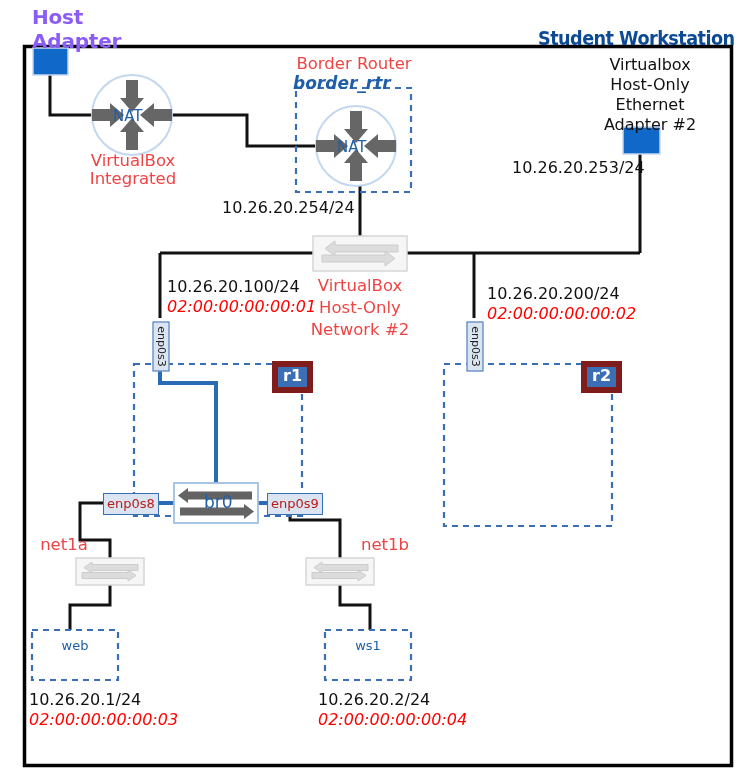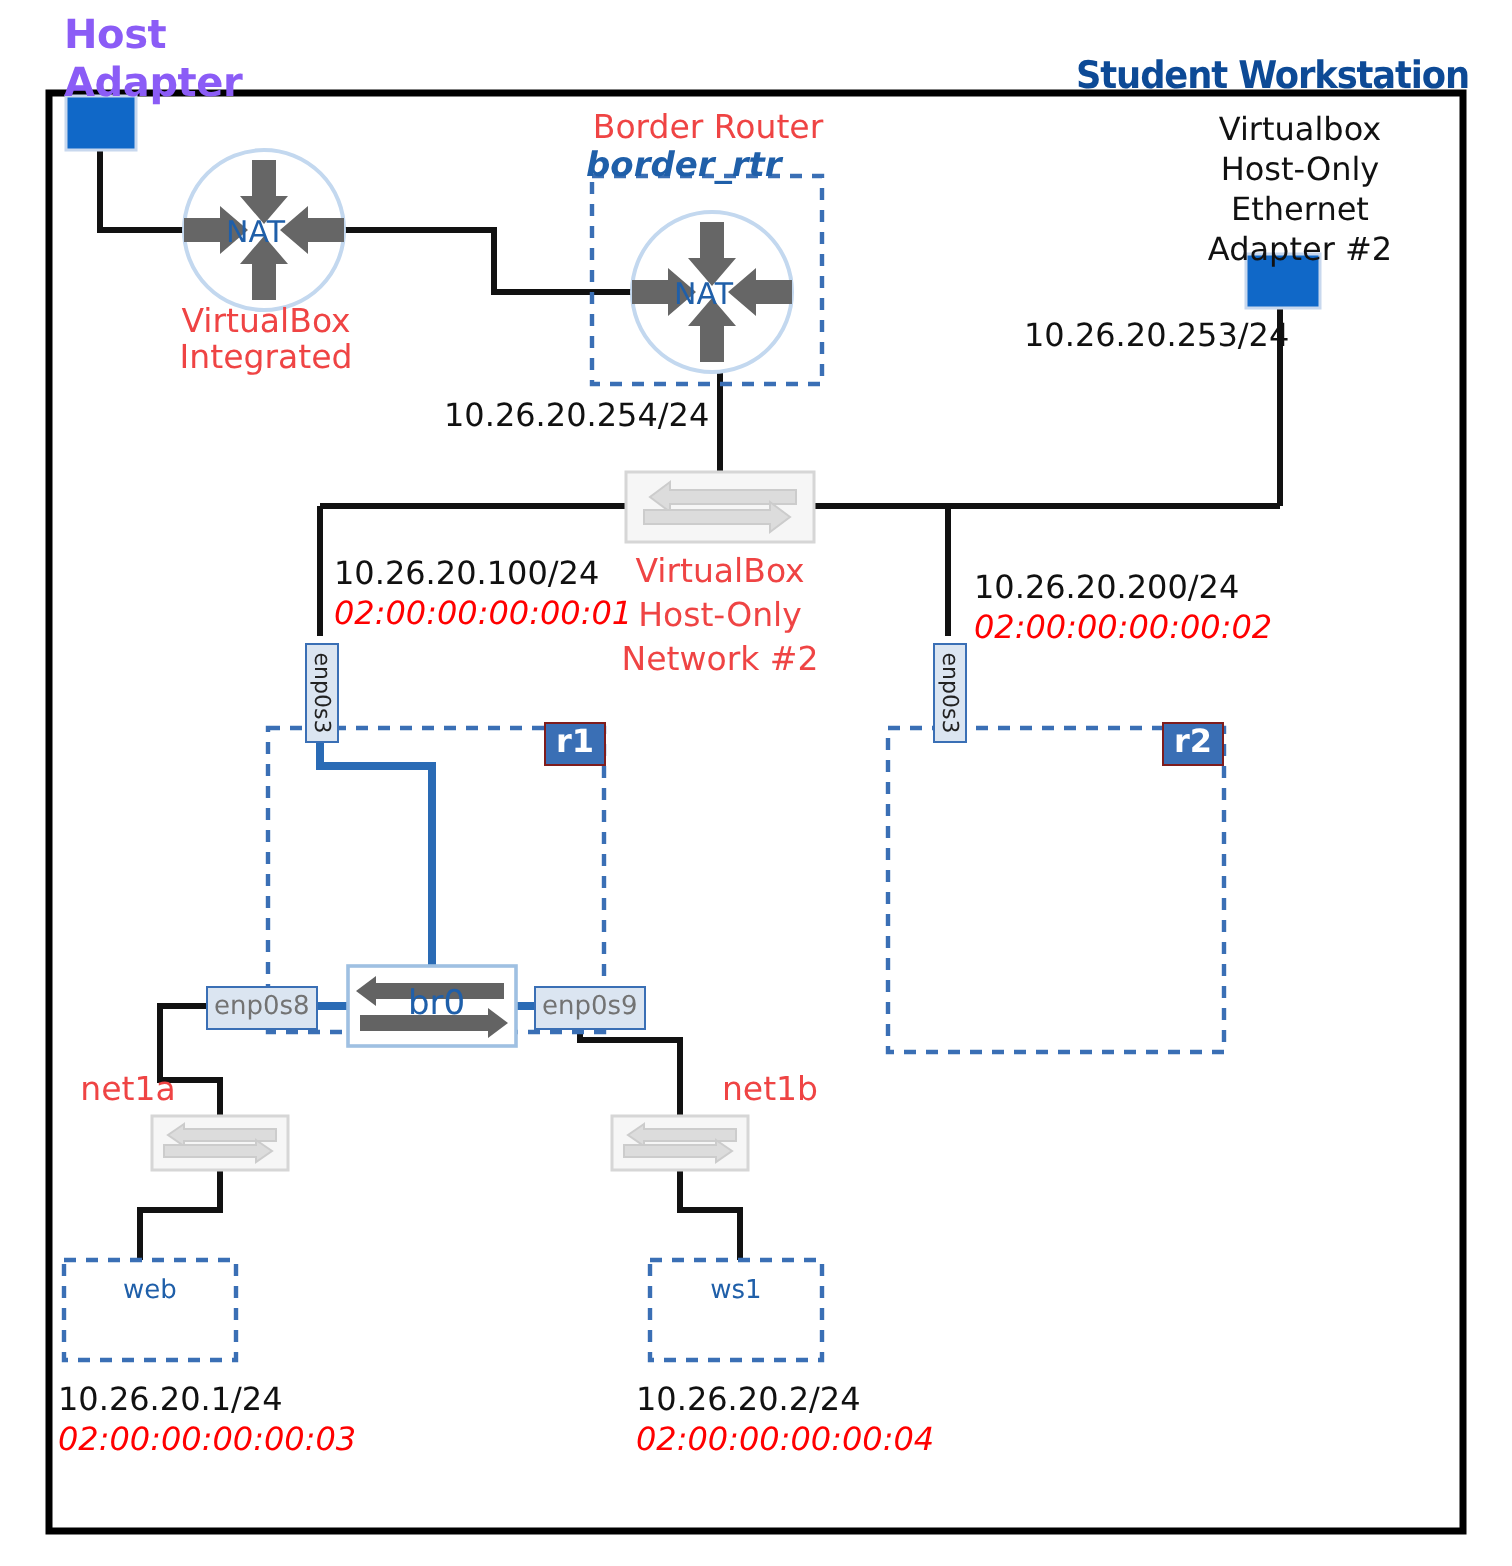--- a/index.html
+++ b/index.html
@@ -73,41 +73,41 @@
   }
   
   .rtag {
     position: absolute;
     background: #3a6fb5;
     color: #ffffff;
     font-weight: bold;
     font-size: 16px;
     padding: 1px 5px 2px 5px;
     line-height: 1.05;
-    border: 1px solid #7f1d1d;
+    border: 6px solid #7f1d1d;
   }
   
   .nic-v {
     position: absolute;
     background: #dbe5f1;
     border: 1.6px solid #3a6fb5;
     color: #222222;
     font-size: 11px;
     font-family: "DejaVu Sans", sans-serif;
     width: 48px;
     height: 15px;
     line-height: 15px;
     text-align: center;
     transform-origin: center center;
   }
   .nic-h {
     position: absolute;
     background: #dbe5f1;
     border: 1.6px solid #3a6fb5;
-    color: #737373;
+    color: #b91c1c;
     font-size: 13px;
     height: 20px;
     line-height: 20px;
     text-align: center;
     padding: 0 3px;
   }
   .nat-text {
     position: absolute;
     color: #1f5fa9;
     font-size: 15px;

